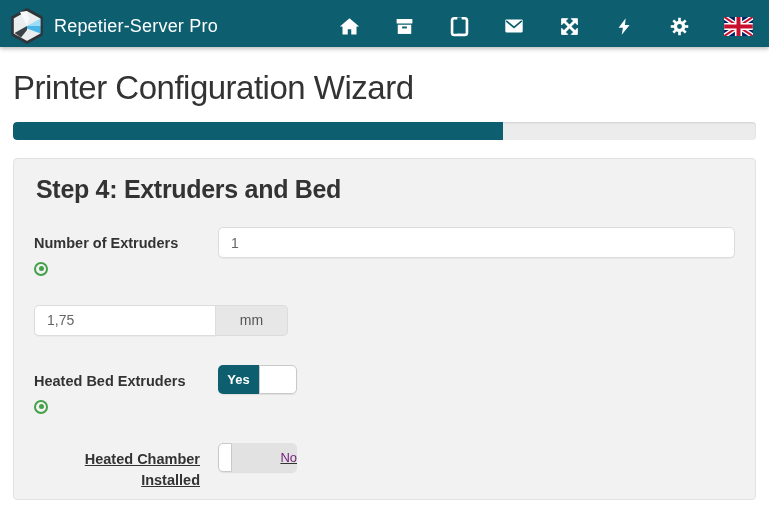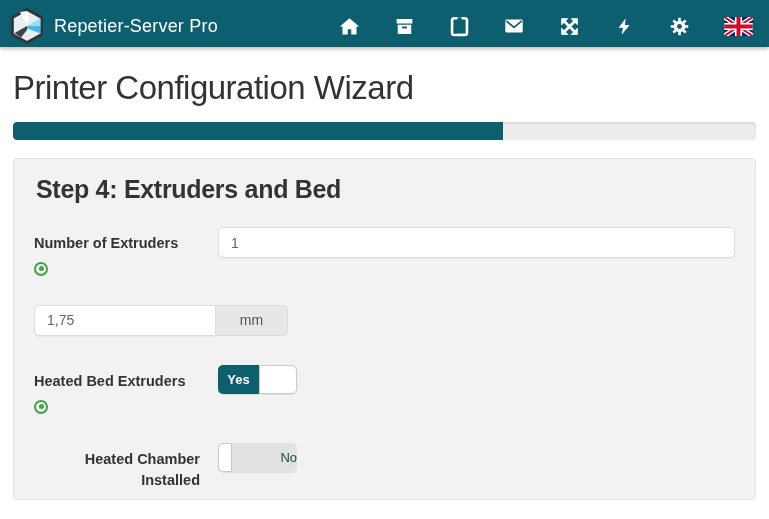--- a/index.html
+++ b/index.html
@@ -156,21 +156,21 @@
     flex: 1; background: #fff;
     border: 1px solid #c9c9c9;
     border-radius: 0 5px 5px 0;
   }
   .toggle.off .toggle-knob {
     width: 38px; background: #fff;
     border: 1px solid #c9c9c9;
     border-radius: 5px 0 0 5px;
   }
   .toggle.off .toggle-seg.state {
-    flex: 1; background: #e2e2e2; color: #14532d;
+    flex: 1; background: #e2e2e2; color: #701a75;
     font-weight: normal;
     border-radius: 0 5px 5px 0;
     padding-left: 48px;
   }
 </style>
 </head>
 <body>
 
 <div class="navbar">
   <svg class="brand-logo" viewBox="0 0 34 36">
@@ -286,21 +286,21 @@
         <span class="help-dot"></span>
       </div>
       <div class="control-col">
         <div class="toggle on">
           <span class="toggle-seg state">Yes</span>
           <span class="toggle-knob"></span>
         </div>
       </div>
     </div>
 
-    <div class="form-row" style="margin-bottom:0;">
+    <div class="form-row" style="margin-bottom:0;text-decoration:underline;">
       <div class="label-col">
         <span class="field-label">Heated Chamber Installed</span>
       </div>
       <div class="control-col">
         <div class="toggle off">
           <span class="toggle-knob"></span>
           <span class="toggle-seg state">No</span>
         </div>
       </div>
     </div>

